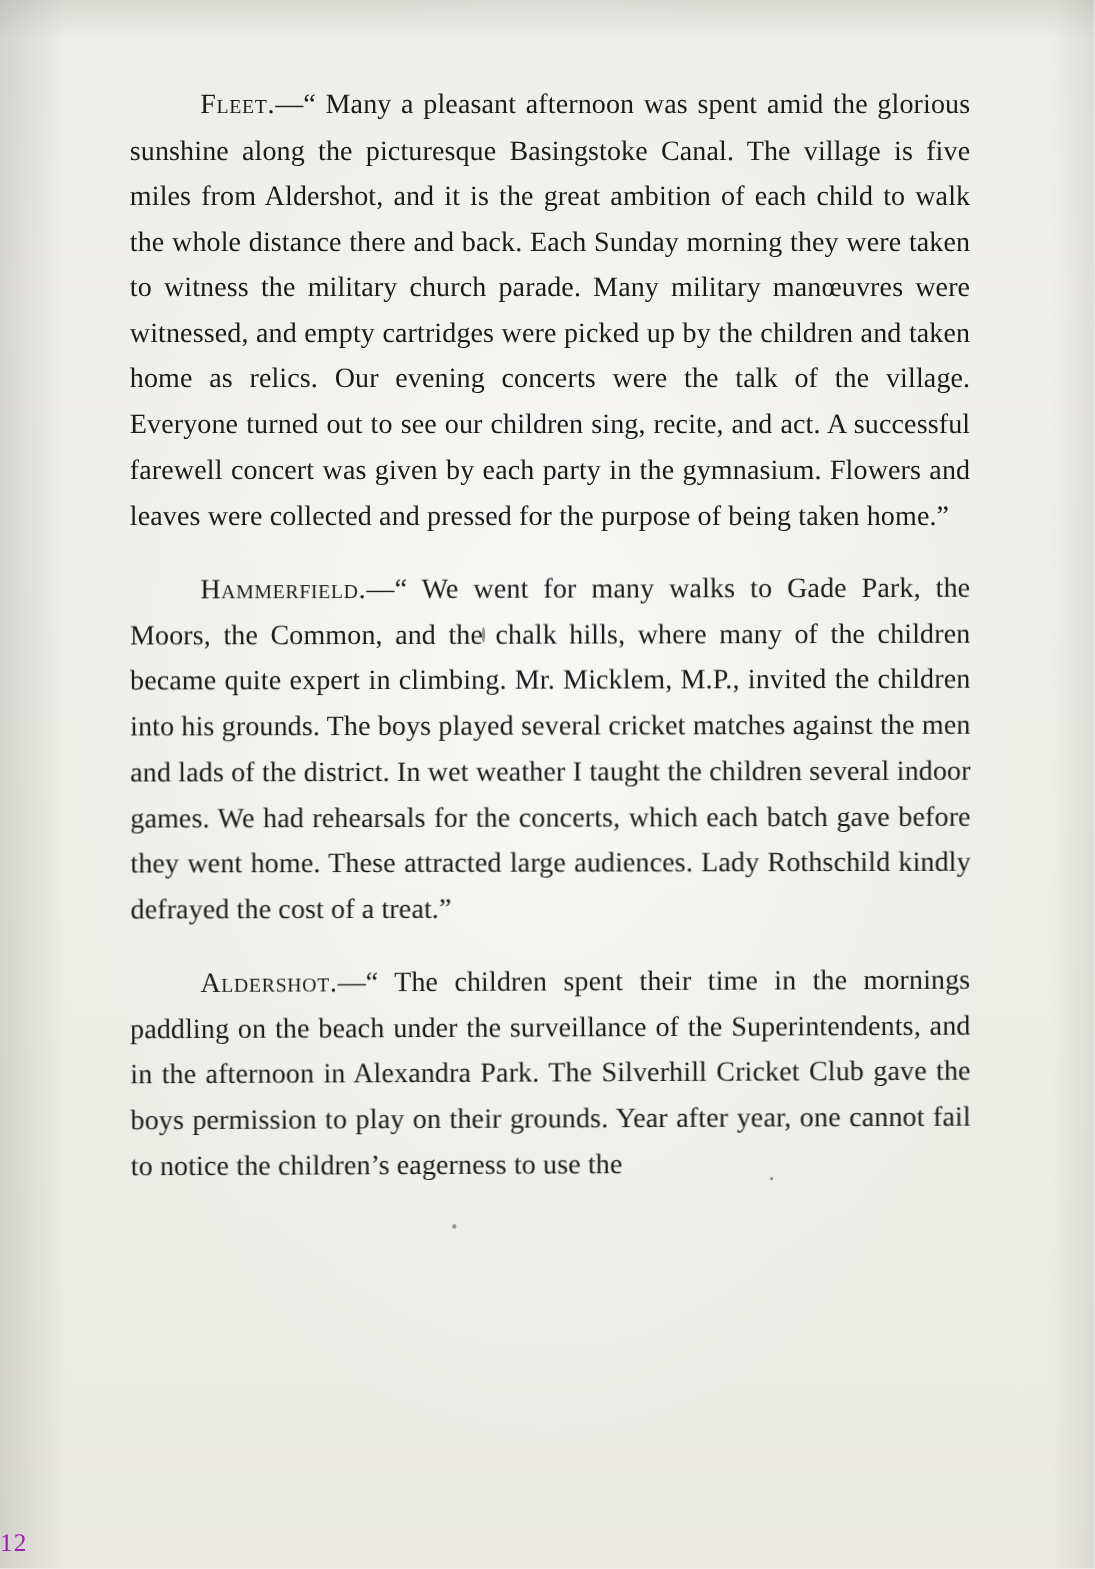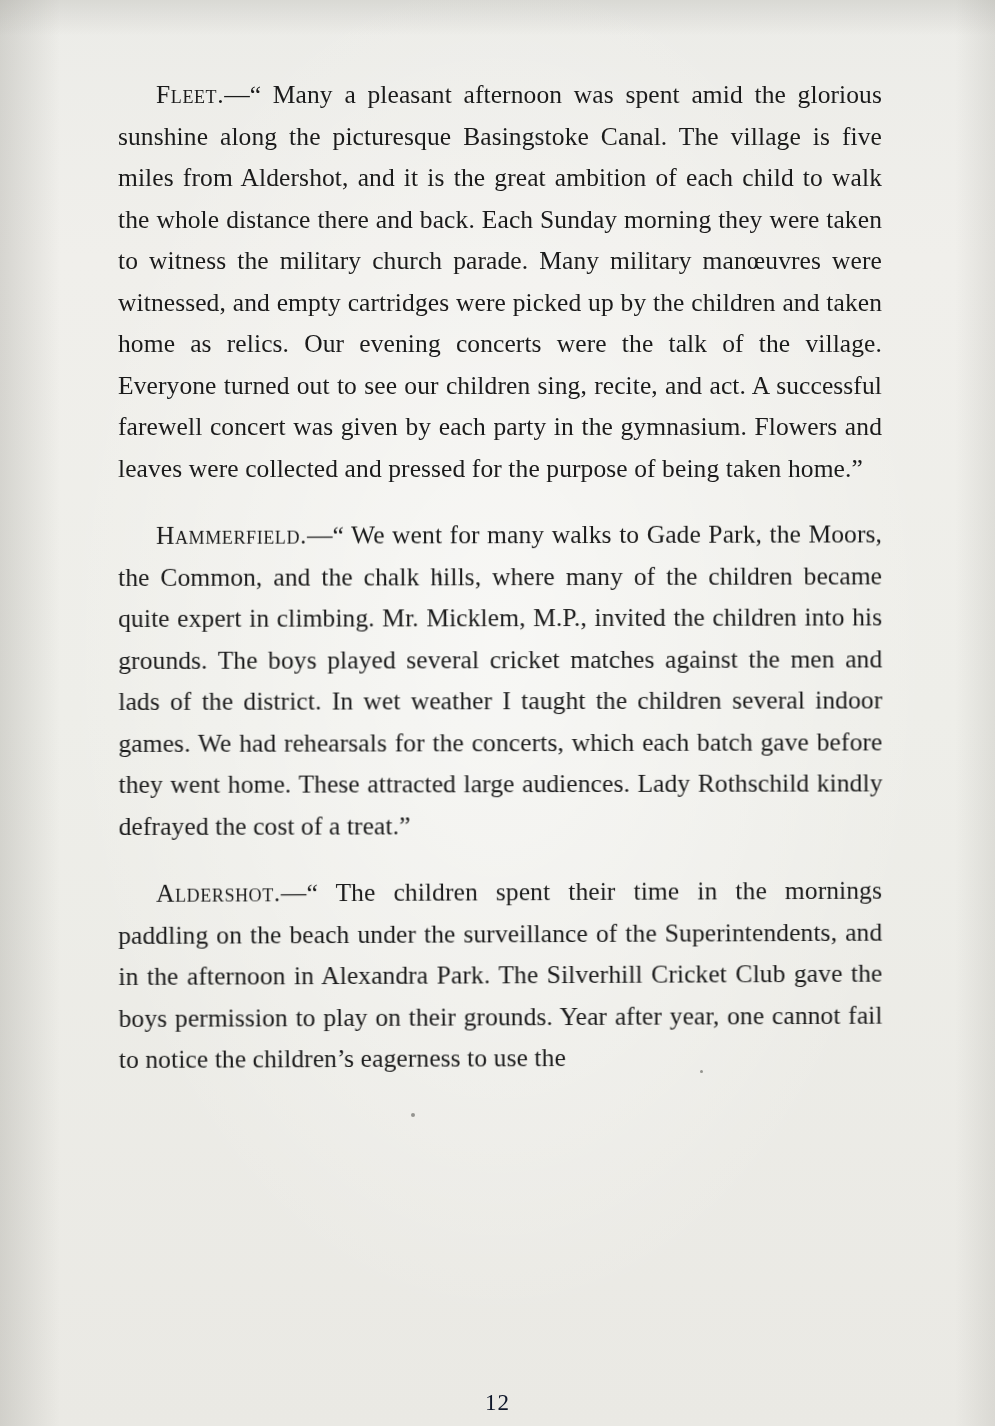--- a/index.html
+++ b/index.html
@@ -61,37 +61,37 @@
   }
   p.para + p.para {
     margin-top: 26px;
   }
   p.indent {
     text-indent: 38px;
   }
   .smallcaps {
     font-variant: small-caps;
     letter-spacing: 0.6px;
+    margin-left: 26px;
   }
   
   .p1 { color: #171717; }
   .p2 { color: #191919; }
   .p3 { color: #1c1c1c; transform: rotate(-0.12deg); transform-origin: left top; }
   .p4 { color: #202020; transform: rotate(-0.25deg); transform-origin: left top; }
   .p4 { filter: blur(0.18px); }
   .p3 { filter: blur(0.1px); }
   .folio {
     position: absolute;
     left: 0;
     right: 0;
     top: 1390px;
-    text-align: center;
     font-size: 23px;
     letter-spacing: 1px;
-    color: #0f172a;
+    color: #a21caf;
     font-family: "Liberation Serif", serif;
   }
   .speck {
     position: absolute;
     background: #4a4a46;
     border-radius: 50%;
     opacity: 0.55;
   }
 </style>
 </head>

